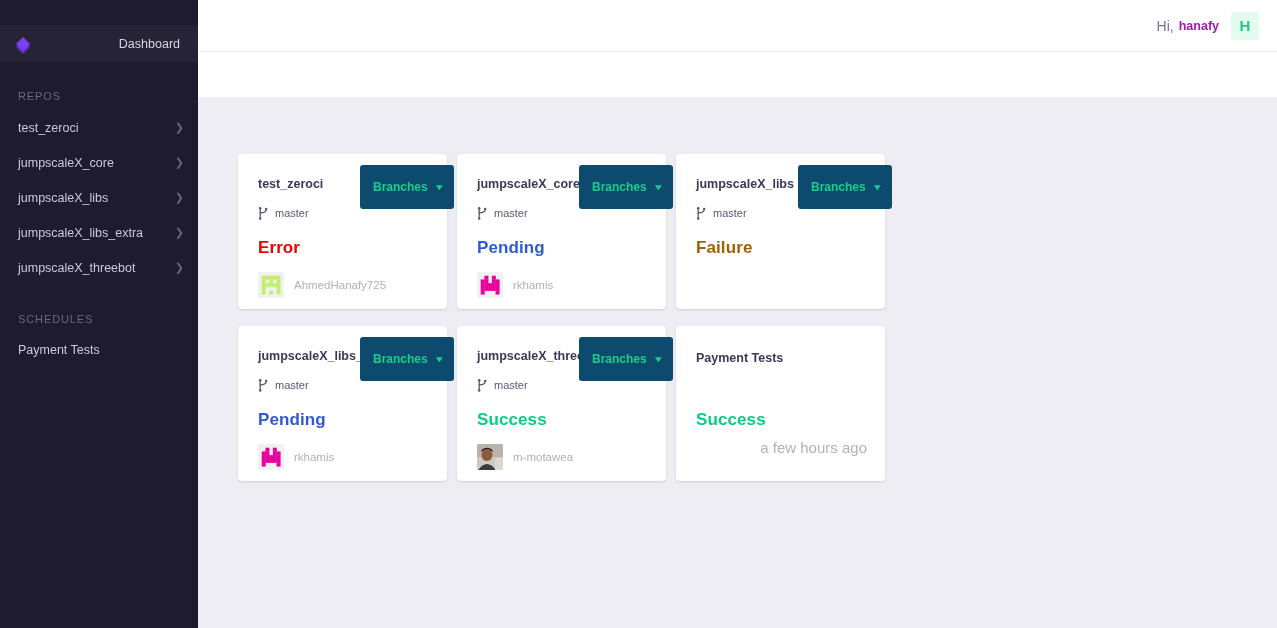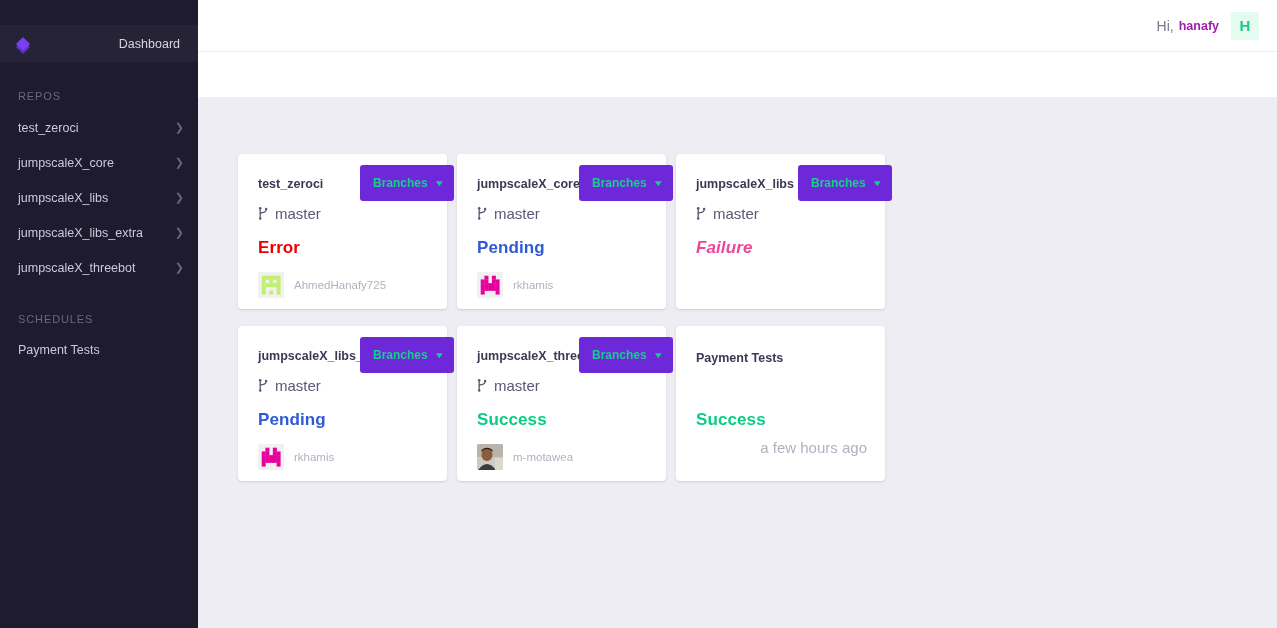--- a/index.html
+++ b/index.html
@@ -166,23 +166,23 @@
     font-size: 12.5px;
     font-weight: bold;
     color: #3d3955;
     white-space: nowrap;
     line-height: 20px;
   }
   .branches-btn {
     position: absolute;
     left: 102px;
     top: -9px;
-    height: 36px;
+    height: 44px;
     padding: 4px 13px;
-    background: #6d28d9;
+    background: #0c4a6e;
     color: #17ce8b;
     font-size: 12px;
     font-weight: bold;
     border: none;
     border-radius: 3px;
     display: flex; align-items: center;
     white-space: nowrap;
     cursor: pointer;
     font-family: "Liberation Sans", sans-serif;
   }
@@ -192,29 +192,29 @@
     line-height: 1;
     transform: scaleX(1.35);
     display:inline-block;
   }
   .branch-row {
     display: flex; align-items: center;
     margin-top: 11px;
     height: 16px;
   }
   .branch-icon { margin-right: 6px; display:block; }
-  .branch-name { font-size: 15px; color: #5c5775; text-align: center; }
+  .branch-name { font-size: 11px; color: #5c5775; text-align: center; }
   .status {
     font-size: 17px;
     font-weight: bold;
     margin-top: 17px;
     letter-spacing: 0.1px;
   }
   .status.error   { color: #ee0000; }
-  .status.failure { color: #ec4899; font-style: italic; }
+  .status.failure { color: #a16207; }
   .status.pending { color: #2f5ad6; }
   .status.success { color: #09cd84; }
   .author-row {
     display: flex; align-items: center;
     margin-top: 14px;
     height: 26px;
   }
   .author-name { font-size: 11.5px; color: #b3b0c0; margin-left: 10px; }
   .avatar-img {
     width: 26px; height: 26px;

